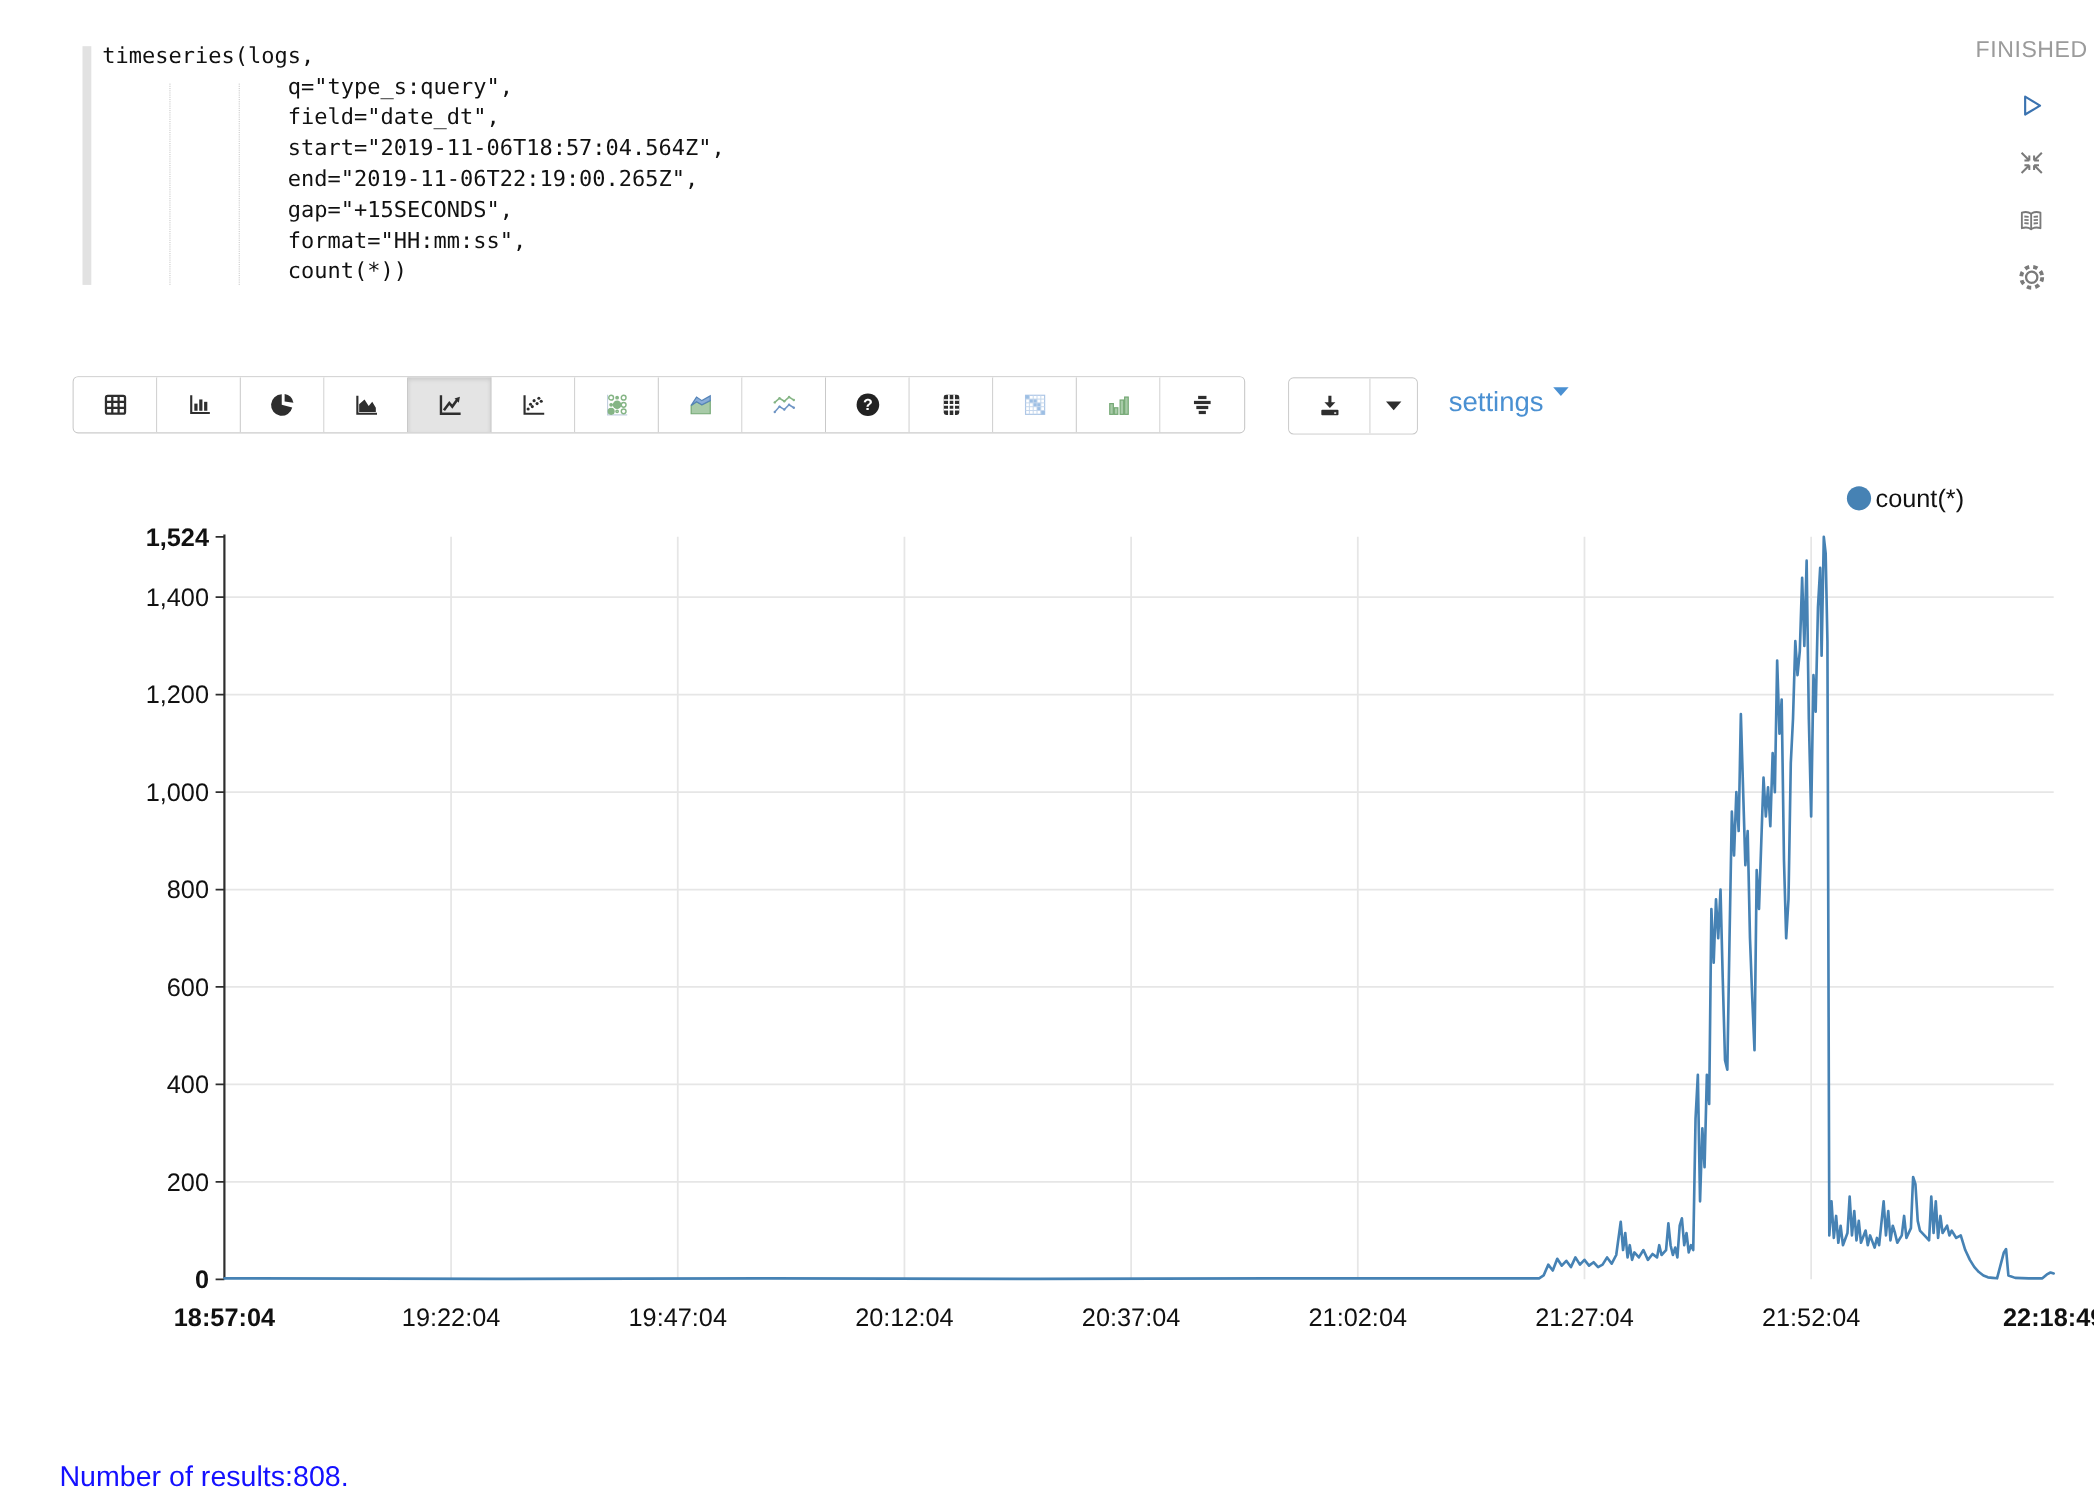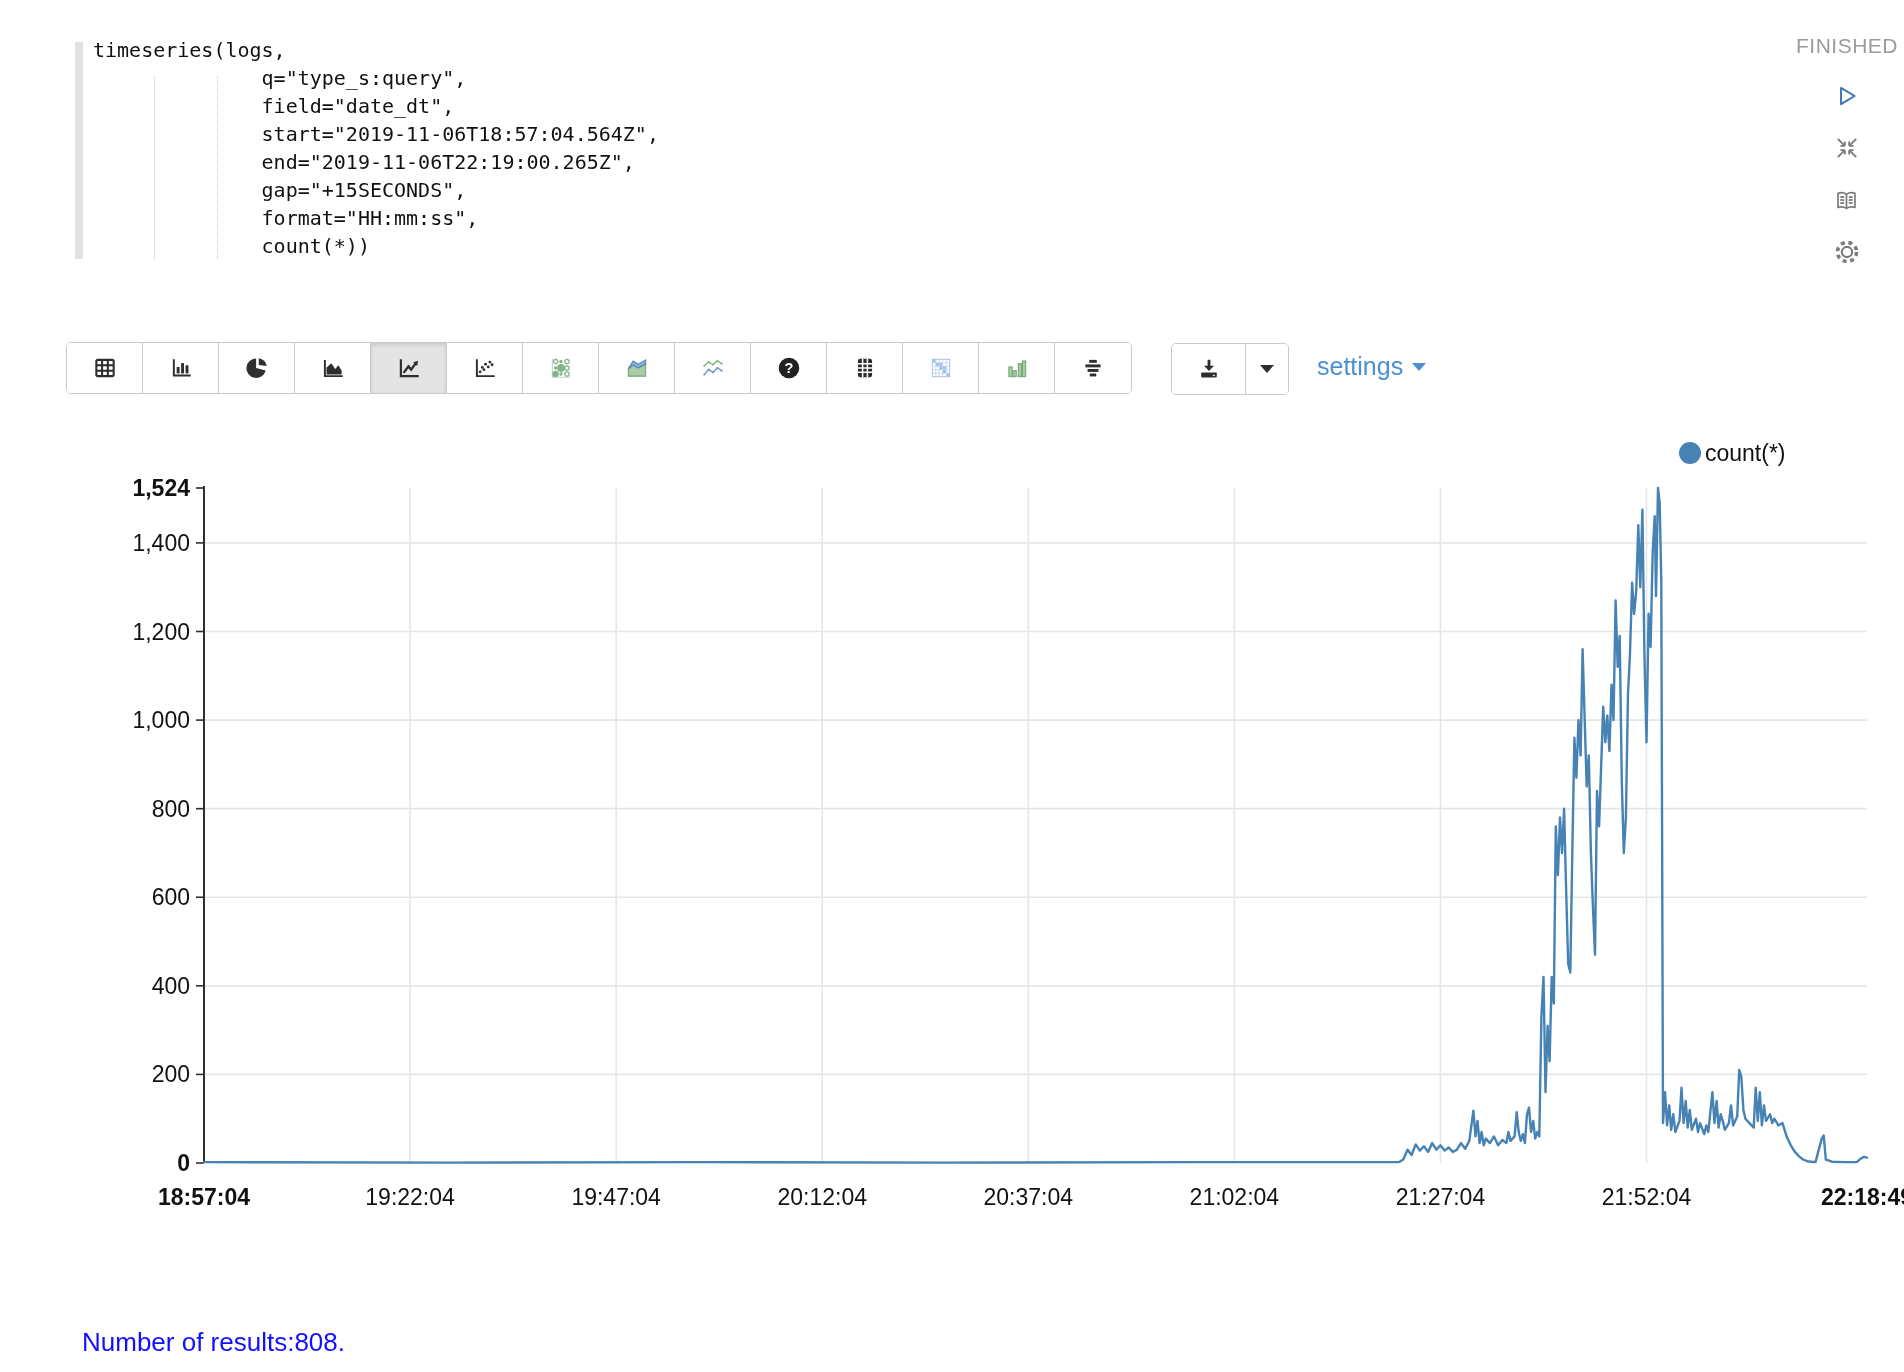--- a/index.html
+++ b/index.html
@@ -21,30 +21,30 @@
   
   .toolbar{position:absolute;left:32px;top:343px;height:50px;display:flex;align-items:center;}
   .btn-group{display:flex;border:1px solid #c9c9c9;border-radius:5px;background:#fff;overflow:hidden;height:50px;}
   .tbtn{width:76px;height:50px;border:none;background:#fff;display:flex;align-items:center;justify-content:center;
     border-right:1px solid #c9c9c9;cursor:pointer;padding:0;}
   .tbtn:last-child{border-right:none;}
   .tbtn.selected{background:#e4e4e4;box-shadow:inset 0 2px 4px rgba(0,0,0,0.12);}
   .dl-group{position:absolute;left:1105px;top:0;}
   .dl-main{width:74px;} .dl-caret{width:42px;}
   .caret{display:inline-block;width:0;height:0;border-left:7px solid transparent;border-right:7px solid transparent;border-top:8px solid #2e2e2e;}
-  .settings{position:absolute;left:1251px;top:9px;display:flex;align-items:center;gap:9px;cursor:pointer;text-decoration:none;}
+  .settings{position:absolute;left:1251px;top:9px;display:flex;gap:9px;cursor:pointer;text-decoration:none;}
   .settings-text{color:#4a90d2;font-size:25px;}
   .caret.blue{border-top-color:#4a90d2;}
 
   
   #chart{position:absolute;left:0;top:420px;}
   #chart text{font-family:"Liberation Sans",sans-serif;fill:#111;}
 
   
-  .results{position:absolute;left:48px;top:1327px;font-size:26px;color:#1410ff;}
+  .results{position:absolute;left:20px;top:1327px;font-size:26px;color:#1410ff;}
 </style>
 </head>
 <body>
 
 <div class="screen">
 
   <div>
     <div class="gutter"></div>
     <div class="indent-guide ig1"></div>
     <div class="indent-guide ig2"></div>

